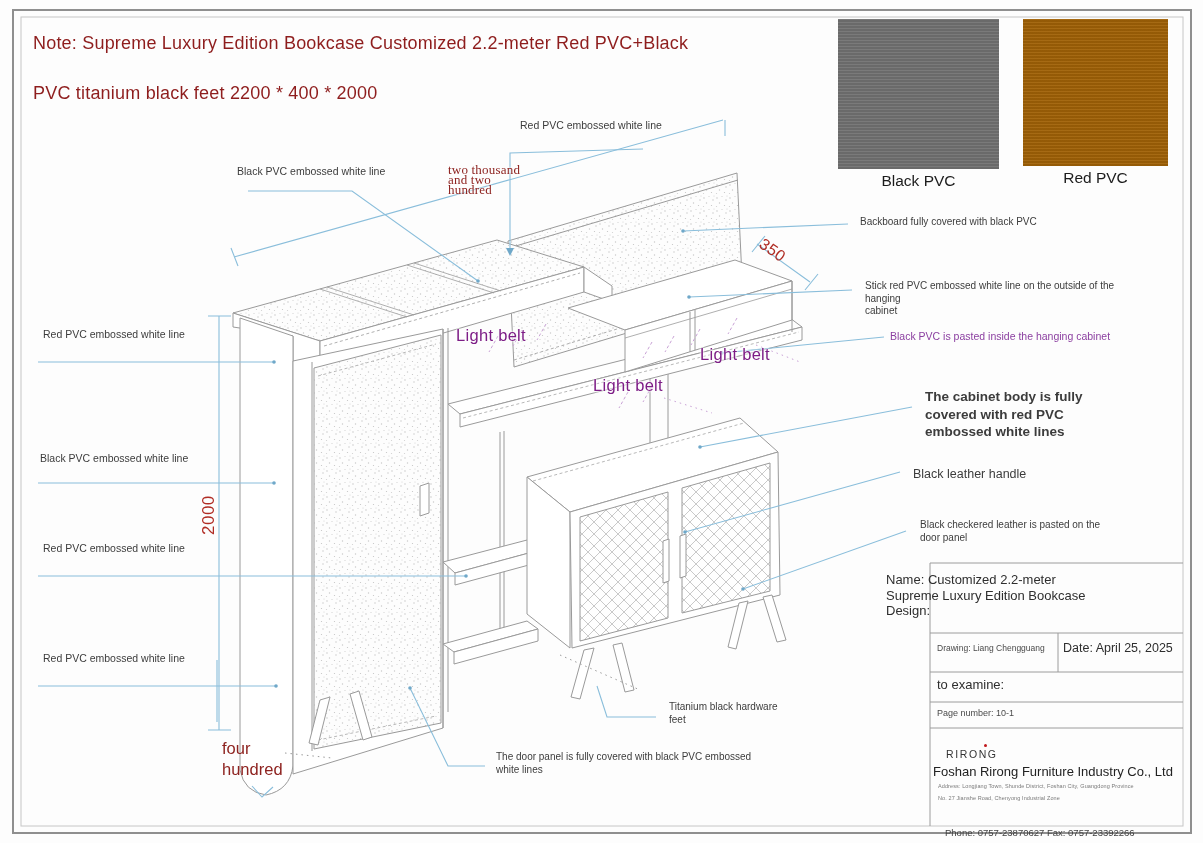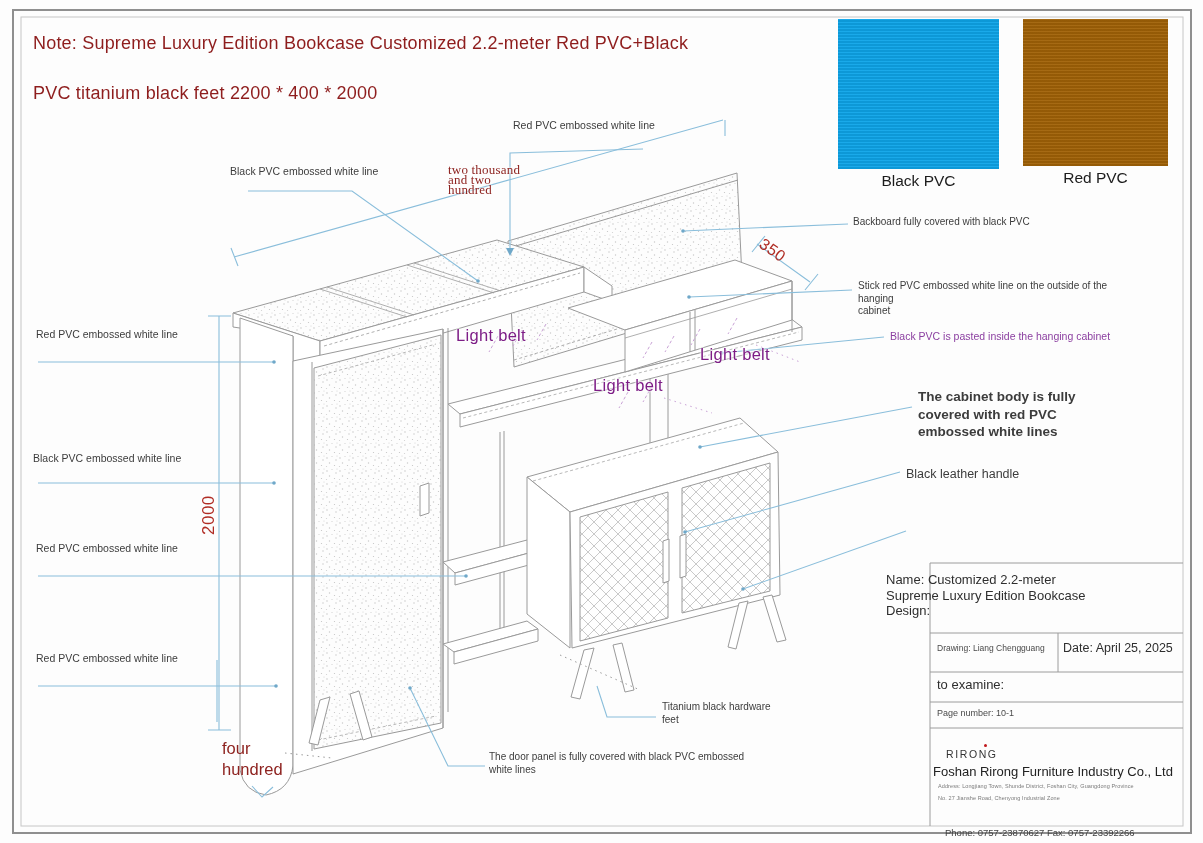--- a/index.html
+++ b/index.html
@@ -2,21 +2,21 @@
 <html><head>
 <meta charset="utf-8">
 <style>
   html,body{margin:0;padding:0;background:#e8e8e8;}
   .sheet{position:relative;width:1203px;height:843px;background:#fdfdfd;overflow:hidden;
          font-family:"Liberation Sans", sans-serif;}
   .art{position:absolute;left:0;top:0;width:1203px;height:843px;}
   .abs{position:absolute;white-space:pre-line;}
   .note{font-size:18px;color:#8e1d1d;letter-spacing:.2px;}
   .lbl{font-size:10.5px;color:#3c3c3c;line-height:1.25;
-       text-shadow:0 0 3px #fff,0 0 3px #fff,0 0 2px #fff;}
+       text-shadow:0 0 3px #fff,0 0 3px #fff,0 0 2px #fff;margin-left:7px;}
   .lbl-sm{font-size:10px;}
   .lbl-md{font-size:12.5px;}
   .lbl-lg{font-size:13.5px;line-height:1.3;font-weight:bold;}
   .purple-sm{font-size:10.5px;color:#8b3fa0;}
   .lightbelt{font-size:16.5px;color:#7d1d86;letter-spacing:.3px;
        text-shadow:0 0 3px #fff,0 0 3px #fff,0 0 2px #fff;}
   .dim-words{font-size:13px;line-height:10px;color:#8e2320;letter-spacing:.2px;
        text-shadow:0 0 3px #fff,0 0 3px #fff;}
   .dim-words-lg{font-size:16.5px;line-height:1.25;color:#8e2320;}
   .dim-num{font-size:17px;color:#b02c24;letter-spacing:.5px;}
@@ -169,21 +169,21 @@
 
     <g stroke="#9c9c9c" stroke-width="1">
       <path d="M930,563 H1183 M930,633 H1183 M930,672 H1183 M930,702 H1183 M930,728 H1183"></path>
       <path d="M930,563 V826 M1058,633 V672"></path>
     </g>
   </svg>
 
   <div class="abs note" style="left:33px;top:33px;">Note: Supreme Luxury Edition Bookcase Customized 2.2-meter Red PVC+Black</div>
   <div class="abs note" style="left:33px;top:83px;">PVC titanium black feet 2200 * 400 * 2000</div>
 
-  <div class="swatch" style="left:838px;top:19px;width:161px;height:150px;background:#0ea5e9;">
+  <div class="swatch" style="left:838px;top:19px;width:161px;height:150px;background:#737373;">
     <div class="chip"></div>
     <div class="swatch-label" style="top:153px;">Black PVC</div>
   </div>
   <div class="swatch" style="left:1023px;top:19px;width:145px;height:147px;background:#a16207;">
     <div class="chip"></div>
     <div class="swatch-label" style="top:150px;">Red PVC</div>
   </div>
 
   <div class="abs lbl" style="left:513px;top:119px;">Red PVC embossed white line</div>
   <div class="abs lbl" style="left:230px;top:165px;">Black PVC embossed white line</div>
@@ -192,20 +192,22 @@
   <div class="abs lbl" style="left:36px;top:542px;">Red PVC embossed white line</div>
   <div class="abs lbl" style="left:36px;top:652px;">Red PVC embossed white line</div>
   <div class="abs lbl lbl-sm" style="left:853px;top:216px;">Backboard fully covered with black PVC</div>
   <div class="abs lbl lbl-sm" style="left:858px;top:280px;width:270px;">Stick red PVC embossed white line on the outside of the hanging
 cabinet</div>
   <div class="abs purple-sm" style="left:890px;top:330px;">Black PVC is pasted inside the hanging cabinet</div>
   <div class="abs lbl lbl-lg" style="left:918px;top:388px;">The cabinet body is fully
 covered with red PVC
 embossed white lines</div>
   <div class="abs lbl lbl-md" style="left:906px;top:467px;">Black leather handle</div>
+  <div class="abs lbl lbl-sm" style="left:913px;top:519px;">Black checkered leather is pasted on the
+door panel</div>
   <div class="abs lbl lbl-sm" style="left:662px;top:701px;">Titanium black hardware
 feet</div>
   <div class="abs lbl lbl-sm" style="left:489px;top:751px;">The door panel is fully covered with black PVC embossed
 white lines</div>
 
   <div class="abs lightbelt" style="left:456px;top:326px;">Light belt</div>
   <div class="abs lightbelt" style="left:700px;top:345px;">Light belt</div>
   <div class="abs lightbelt" style="left:593px;top:376px;">Light belt</div>
 
   <div class="abs dim-words" style="left:448px;top:165px;font-family:Liberation Serif, serif;">two thousand

